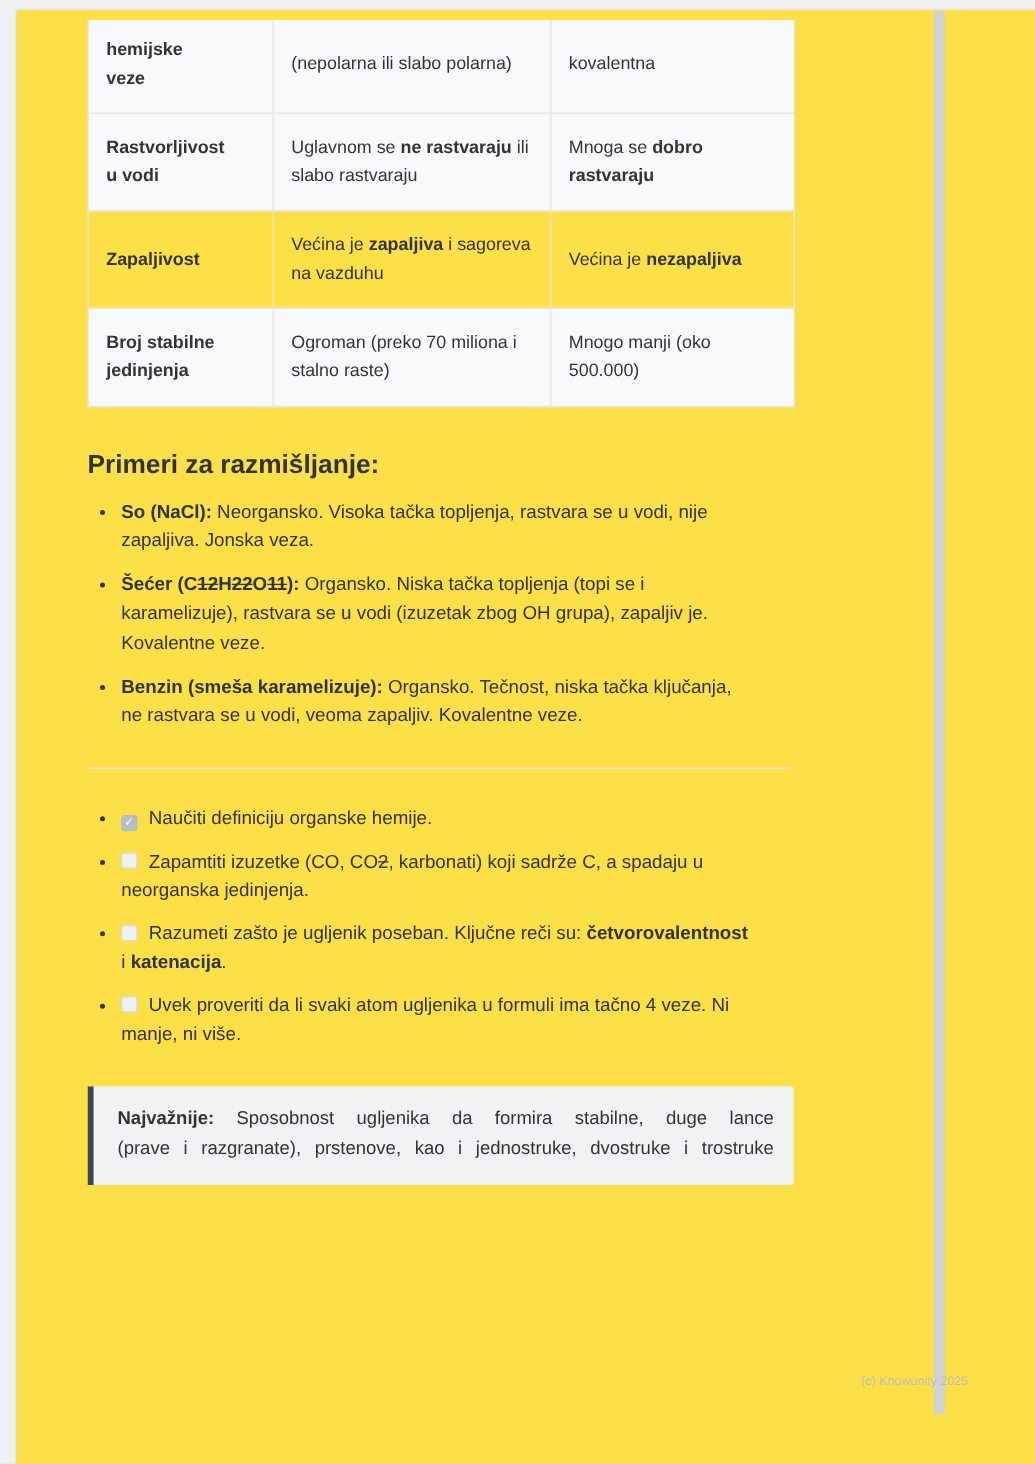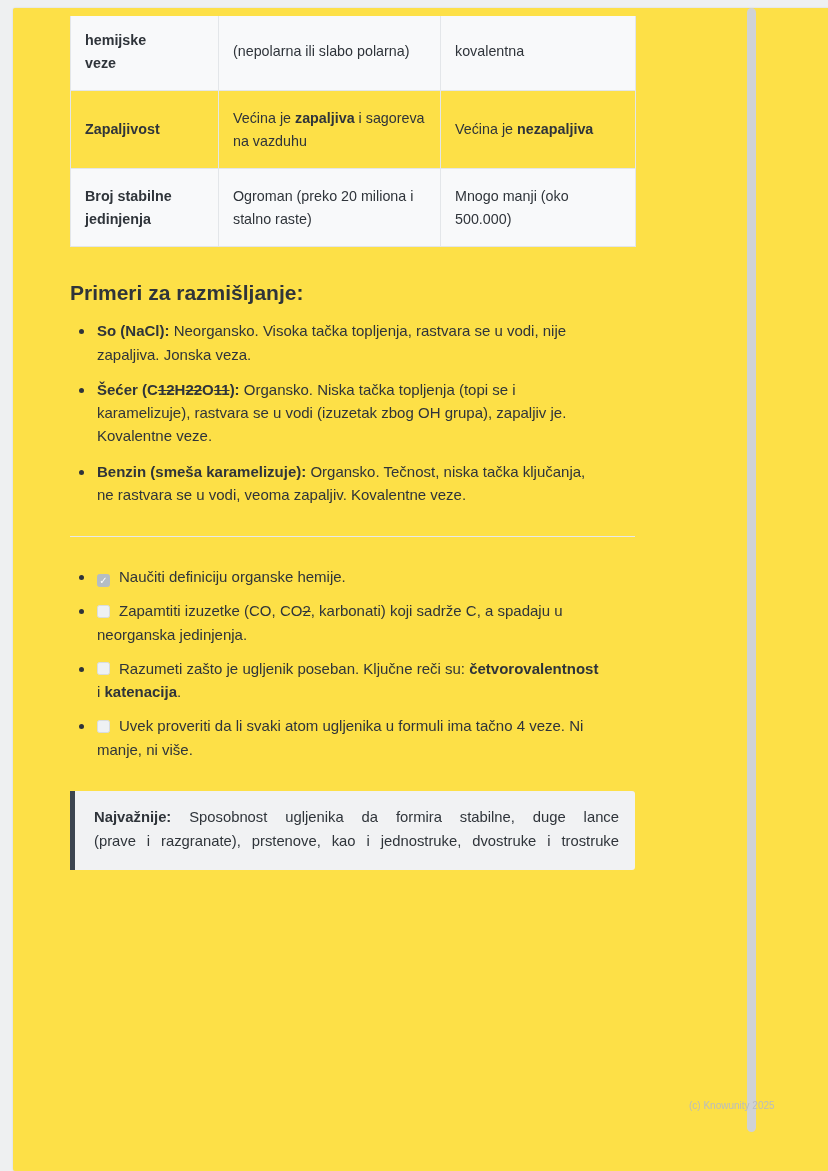--- a/index.html
+++ b/index.html
@@ -103,30 +103,38 @@
           <col style="width:222px">
           <col style="width:195px">
       </colgroup>
       <tbody>
         <tr class="shaded">
           <td><span style="font-weight: 700;">hemijske
 veze</span></td>
           <td><span>(nepolarna ili slabo polarna)</span></td>
           <td><span>kovalentna</span></td>
         </tr>
+        <tr class="shaded">
+          <td><span style="font-weight: 700;">Rastvorljivost
+u vodi</span></td>
+          <td><span>Uglavnom se </span><span style="font-weight: 700;">ne rastvaraju</span><span> ili
+slabo rastvaraju</span></td>
+          <td><span>Mnoga se </span><span style="font-weight: 700;">dobro</span><span>
+</span><span style="font-weight: 700;">rastvaraju</span></td>
+        </tr>
         <tr>
           <td><span style="font-weight: 700;">Zapaljivost</span></td>
           <td><span>Većina je </span><span style="font-weight: 700;">zapaljiva</span><span> i sagoreva
 na vazduhu</span></td>
           <td><span>Većina je </span><span style="font-weight: 700;">nezapaljiva</span></td>
         </tr>
         <tr class="shaded">
           <td><span style="font-weight: 700;">Broj stabilne
 jedinjenja</span></td>
-          <td><span>Ogroman (preko 20 miliona i
+          <td><span>Ogroman (preko 70 miliona i
 stalno raste)</span></td>
           <td><span>Mnogo manji (oko
 500.000)</span></td>
         </tr>
       </tbody>
     </table>
 
     <p class="examples-heading">Primeri za razmišljanje:</p>
 
     <ul class="bullet-list">

